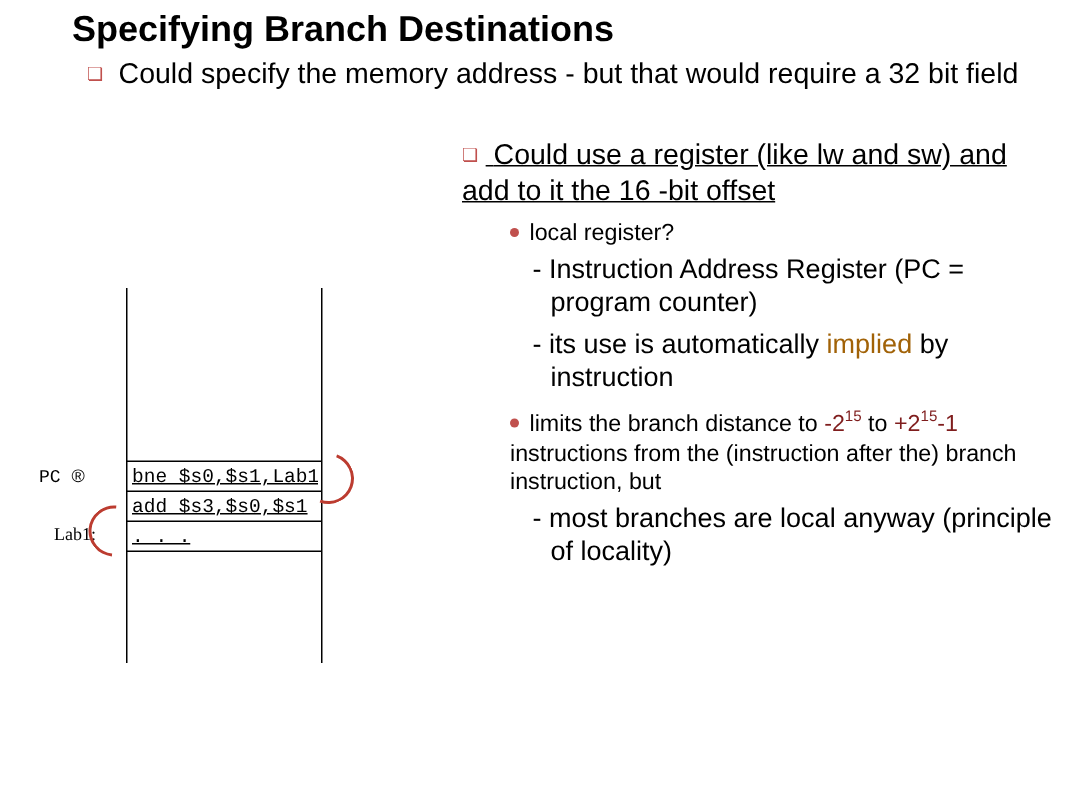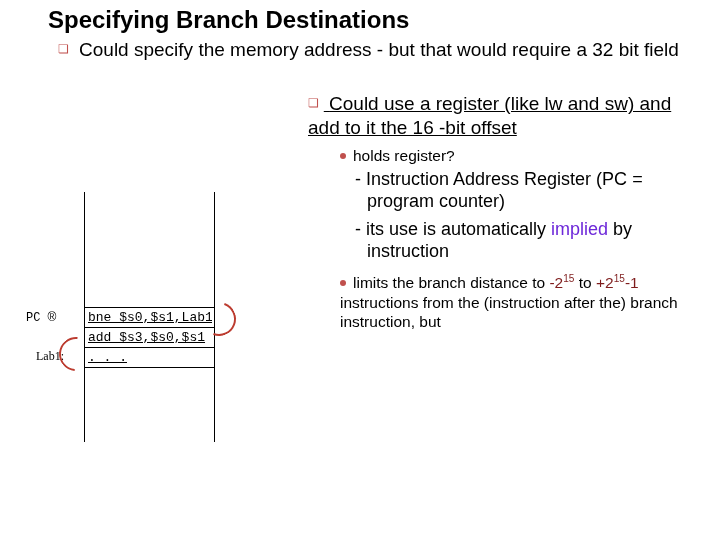--- a/index.html
+++ b/index.html
@@ -71,21 +71,21 @@
     font-size: 18px;
     line-height: 1.22;
   }
   .dash-item {
     margin-bottom: 6px;
   }
   .dash-item::before {
     content: "- ";
     margin-left: -12px;
   }
-  .impl { color: #6d28d9; }
+  .impl { color: #a16207; }
   .rng { color: #7f1d1d; }
   sup { font-size: 0.65em; line-height: 0; }
   
   .diagram {
     position: absolute;
     left: 64px;
     top: 192px;
     width: 210px;
     height: 260px;
     font-family: "Courier New", monospace;
@@ -109,29 +109,32 @@
   <span>Could specify the memory address - but that would require a 32 bit field</span>
 </div>
 
 <div class="b2">
   <span class="sq">❏</span>
   <span>Could use a register (like lw and sw) and add to it the 16 -bit offset</span>
 </div>
 
 <div class="nested">
   <div>
-    <span class="dot"></span><span>holds register?</span>
+    <span class="dot"></span><span>local register?</span>
   </div>
   <div class="dash-list">
     <div class="dash-item"><span>Instruction Address Register (</span><span>PC</span><span> = program counter)</span></div>
     <div class="dash-item"><span>its use is automatically </span><span class="impl">implied</span><span> by instruction</span></div>
   </div>
 
   <div style="margin-top:10px;">
     <span class="dot"></span><span>limits the branch distance to </span><span class="rng"><span>-2</span><sup>15</sup></span><span> to </span><span class="rng"><span>+2</span><sup>15</sup><span>-1</span></span><span> instructions from the (instruction after the) branch instruction, but</span>
+  </div>
+  <div class="dash-list">
+    <div class="dash-item">most branches are local anyway (principle of locality)</div>
   </div>
 </div>
 
 <div class="diagram">
   <div class="vline" style="left:20px; top:0; height:250px;"></div>
   <div class="vline" style="left:150px; top:0; height:250px;"></div>
   <div class="hline" style="left:20px; top:115px; width:130px;"></div>
   <div class="hline" style="left:20px; top:135px; width:130px;"></div>
   <div class="hline" style="left:20px; top:155px; width:130px;"></div>
   <div class="hline" style="left:20px; top:175px; width:130px;"></div>

